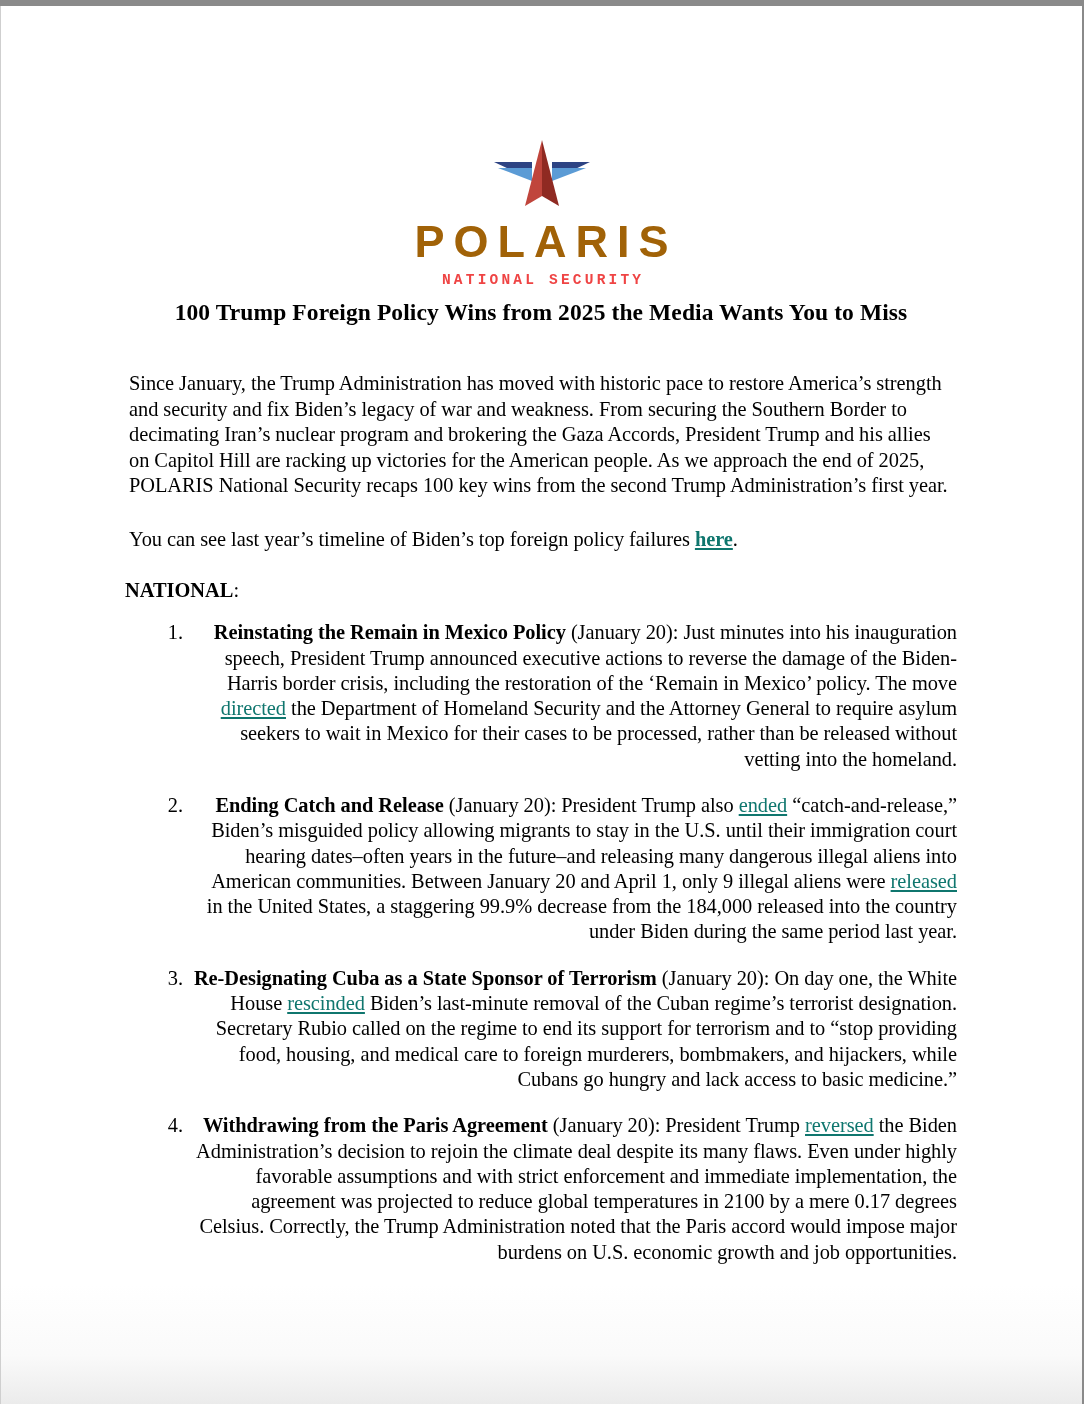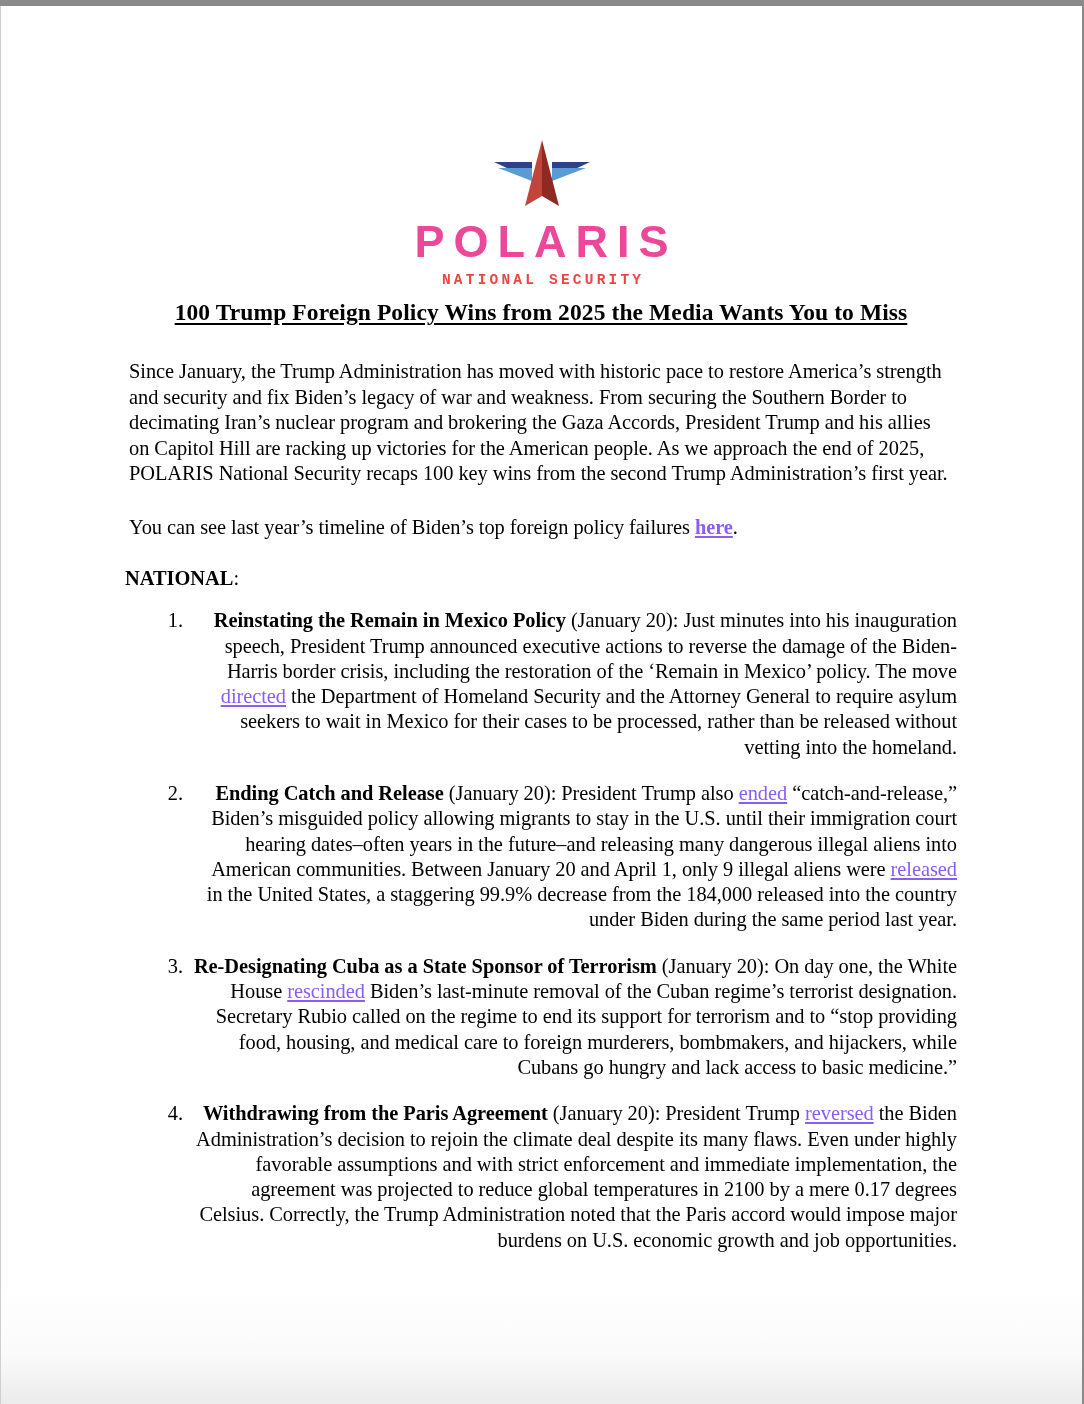--- a/index.html
+++ b/index.html
@@ -74,21 +74,21 @@
     margin: 0 auto;
     width: 96px;
     height: 72px;
   }
   .logo-word {
     margin-top: 7px;
     font-family: "Liberation Sans", "DejaVu Sans", sans-serif;
     font-weight: bold;
     font-size: 45px;
     letter-spacing: 9px;
-    color: #ec4899;
+    color: #a16207;
     line-height: 1;
     text-indent: 9px;
   }
   .logo-sub {
     margin-top: 9px;
     font-family: Liberation Mono, monospace;
     font-weight: bold;
     font-size: 14.5px;
     letter-spacing: 3.2px;
     color: #ef4444;
@@ -98,25 +98,24 @@
 
   
   .content {
     position: absolute;
     top: 292px;
     left: 124px;
     width: 832px;
   }
 
   h1.doc-title {
-    margin: 0 0 0 0;
+    margin: 0 0 12px 0;
     font-size: 23.5px;
     font-weight: bold;
     text-align: center;
-    text-decoration: underline;
     text-underline-offset: 3px;
     line-height: 1.25;
     letter-spacing: 0.1px;
   }
 
   p.para {
     margin: 4px;
     font-size: 20.4px;
     line-height: 25.4px;
     text-align: left;
@@ -128,21 +127,21 @@
   .spacer-list  { height: 17px; }
 
   .timeline-head {
     margin: 0;
     font-size: 20.4px;
     line-height: 25.4px;
   }
   .timeline-head b { font-weight: bold; }
 
   a.doc-link, .doc-link {
-    color: #8b5cf6;
+    color: #0f766e;
     text-decoration: underline;
     text-underline-offset: 2px;
   }
   .doc-link.strong { font-weight: bold; }
 
   ol.timeline {
     margin: 0;
     padding: 0;
     list-style: none;
     counter-reset: tl;

